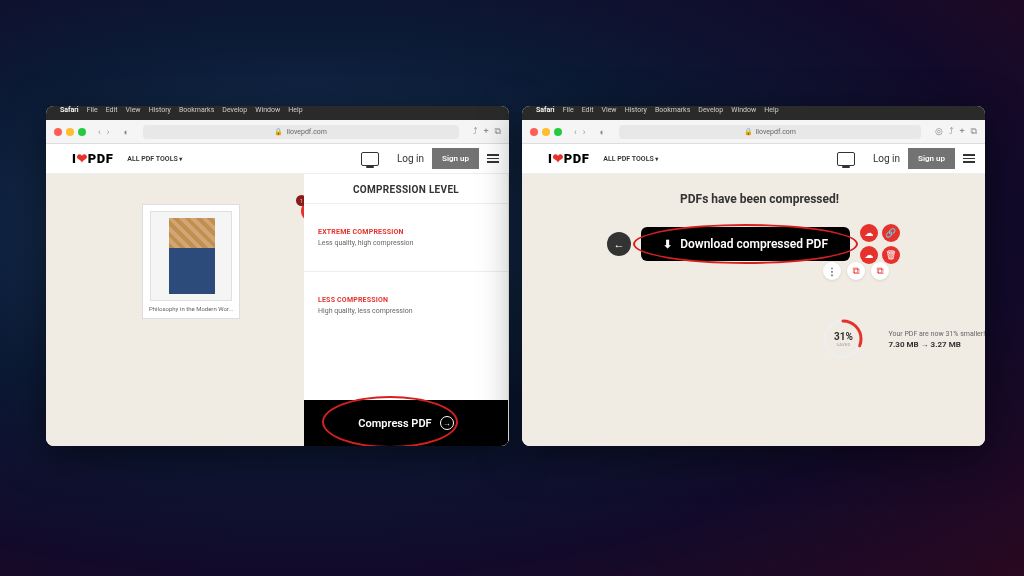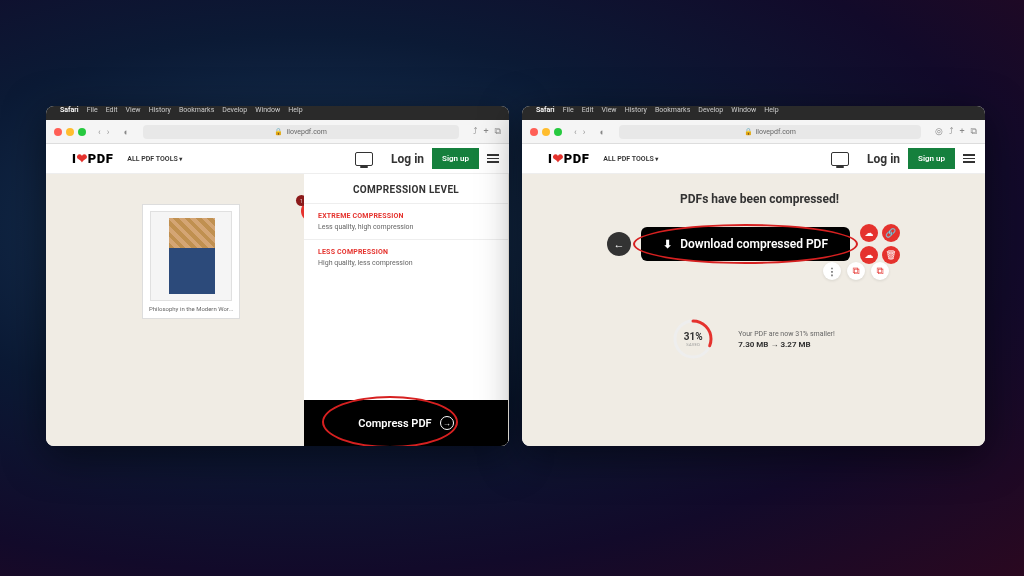--- a/index.html
+++ b/index.html
@@ -28,40 +28,40 @@
 .toolbar-right { display: flex; gap: 6px; color: #888; font-size: 9px; }
 
 .site-header { background: #fff; height: 30px; display: flex; align-items: center; padding: 0 10px; border-bottom: 1px solid #eee; }
 .logo { font-weight: 900; font-size: 13px; letter-spacing: 0.5px; padding-left: 16px; }
 .logo .heart { color: #e5322d; }
 .all-tools { font-size: 7px; font-weight: 600; margin-left: 14px; color: #333; }
 .all-tools::after { content: " ▾"; font-size: 6px; }
 .header-spacer { flex: 1; }
 .device-icon { width: 18px; height: 14px; border: 1px solid #333; border-radius: 2px; position: relative; margin-right: 10px; }
 .device-icon::after { content: ""; position: absolute; bottom: -3px; left: 4px; right: 4px; height: 2px; background: #333; border-radius: 1px; }
-.login-btn { font-size: 12px; padding: 4px 8px; color: #333; font-weight: 700; }
-.signup-btn { font-size: 8px; padding: 6px 10px; background: #15803d; color: #fff; font-weight: 600; }
+.login-btn { font-size: 10px; padding: 4px 8px; color: #333; font-weight: 400; }
+.signup-btn { font-size: 8px; padding: 6px 10px; background: #737373; color: #fff; font-weight: 600; }
 .hamburger { margin-left: 8px; display: flex; flex-direction: column; gap: 2px; }
 .hamburger span { width: 12px; height: 1.5px; background: #333; }
 
 .content-area { flex: 1; background: #f0ece4; position: relative; overflow: hidden; }
 
 
 .file-card { position: absolute; left: 96px; top: 30px; width: 98px; background: #fff; border: 1px solid #ddd; padding: 6px; text-align: center; }
 .file-thumb { width: 82px; height: 90px; margin: 0 auto 4px; background: #f5f5f5; border: 1px solid #e0e0e0; position: relative; overflow: hidden; }
 .thumb-img { position: absolute; left: 18px; top: 6px; width: 46px; height: 76px; background: linear-gradient(#d4a574 0%, #d4a574 40%, #2c4a7a 40%, #2c4a7a 100%); }
 .thumb-img::before { content: ""; position: absolute; top: 0; left: 0; right: 0; height: 40%; background: repeating-linear-gradient(45deg, #c09050, #c09050 4px, #d4a574 4px, #d4a574 8px); }
 .file-name { font-size: 6px; color: #666; white-space: nowrap; overflow: hidden; text-overflow: ellipsis; }
 
 .add-btn { position: absolute; right: 186px; top: 26px; width: 22px; height: 22px; background: #e5322d; border-radius: 50%; display: flex; align-items: center; justify-content: center; color: #fff; font-size: 14px; font-weight: 300; }
 .add-badge { position: absolute; top: -5px; left: -5px; width: 11px; height: 11px; background: #8b1a1a; border-radius: 50%; display: flex; align-items: center; justify-content: center; font-size: 6px; color: #fff; }
 
 .side-panel { position: absolute; right: 1px; top: 0; bottom: 0; width: 204px; background: #fff; display: flex; flex-direction: column; }
 .panel-title { text-align: center; font-size: 10px; font-weight: 700; color: #333; padding: 10px 0 8px; letter-spacing: 0.3px; }
-.level-option { padding: 8px 14px; border-top: 1px solid #eee; position: relative; }
+.level-option { padding: 24px 14px; border-top: 1px solid #eee; position: relative; }
 .level-label { font-size: 7px; font-weight: 700; color: #e5322d; text-transform: uppercase; margin-bottom: 3px; letter-spacing: 0.2px; }
 .level-desc { font-size: 7px; color: #666; }
 .check-icon { position: absolute; right: 10px; top: 50%; transform: translateY(-50%); width: 14px; height: 14px; background: #6fcf97; border-radius: 50%; display: flex; align-items: center; justify-content: center; color: #fff; font-size: 8px; }
 
 .compress-btn-wrap { margin-top: auto; padding: 0; position: relative; }
 .compress-btn { background: #000; color: #fff; font-size: 11px; font-weight: 600; padding: 16px 0; text-align: center; display: flex; align-items: center; justify-content: center; gap: 8px; }
 .compress-btn .arrow-circ { width: 14px; height: 14px; border: 1.5px solid #fff; border-radius: 50%; display: flex; align-items: center; justify-content: center; font-size: 8px; }
 .red-oval-1 { position: absolute; left: 18px; top: -4px; width: 136px; height: 52px; border: 2px solid #d62020; border-radius: 50%; pointer-events: none; }
 
 
@@ -73,21 +73,21 @@
 .red-oval-2 { position: absolute; left: -8px; top: -3px; right: -8px; bottom: -3px; border: 2px solid #d62020; border-radius: 50%; pointer-events: none; }
 .action-icons { display: flex; flex-direction: column; gap: 4px; }
 .action-icons-row { display: flex; gap: 4px; }
 .action-icon { width: 18px; height: 18px; background: #e5322d; border-radius: 50%; display: flex; align-items: center; justify-content: center; color: #fff; font-size: 9px; }
 
 .secondary-icons { position: absolute; right: 96px; top: 88px; display: flex; gap: 6px; align-items: center; }
 .sec-icon { width: 18px; height: 18px; background: #fff; border-radius: 50%; display: flex; align-items: center; justify-content: center; font-size: 10px; box-shadow: 0 1px 3px rgba(0,0,0,0.1); }
 .sec-icon.dots { color: #666; font-weight: 900; }
 .sec-icon.squares { color: #e5322d; }
 
-.stats-row { display: flex; align-items: center; justify-content: center; gap: 24px; margin-top: 54px; }
+.stats-row { display: flex; align-items: center; justify-content: flex-end; gap: 24px; margin-top: 54px; }
 .gauge { position: relative; width: 42px; height: 42px; }
 .gauge svg { transform: rotate(-90deg); }
 .gauge-text { position: absolute; inset: 0; display: flex; flex-direction: column; align-items: center; justify-content: center; }
 .gauge-pct { font-size: 10px; font-weight: 700; color: #333; }
 .gauge-label { font-size: 4px; color: #999; text-transform: uppercase; letter-spacing: 0.3px; }
 .stats-text { font-size: 7px; color: #666; }
 .stats-text .line1 { margin-bottom: 2px; }
 .stats-text .sizes { font-weight: 700; color: #333; font-size: 8px; }
 </style>
 </head>

